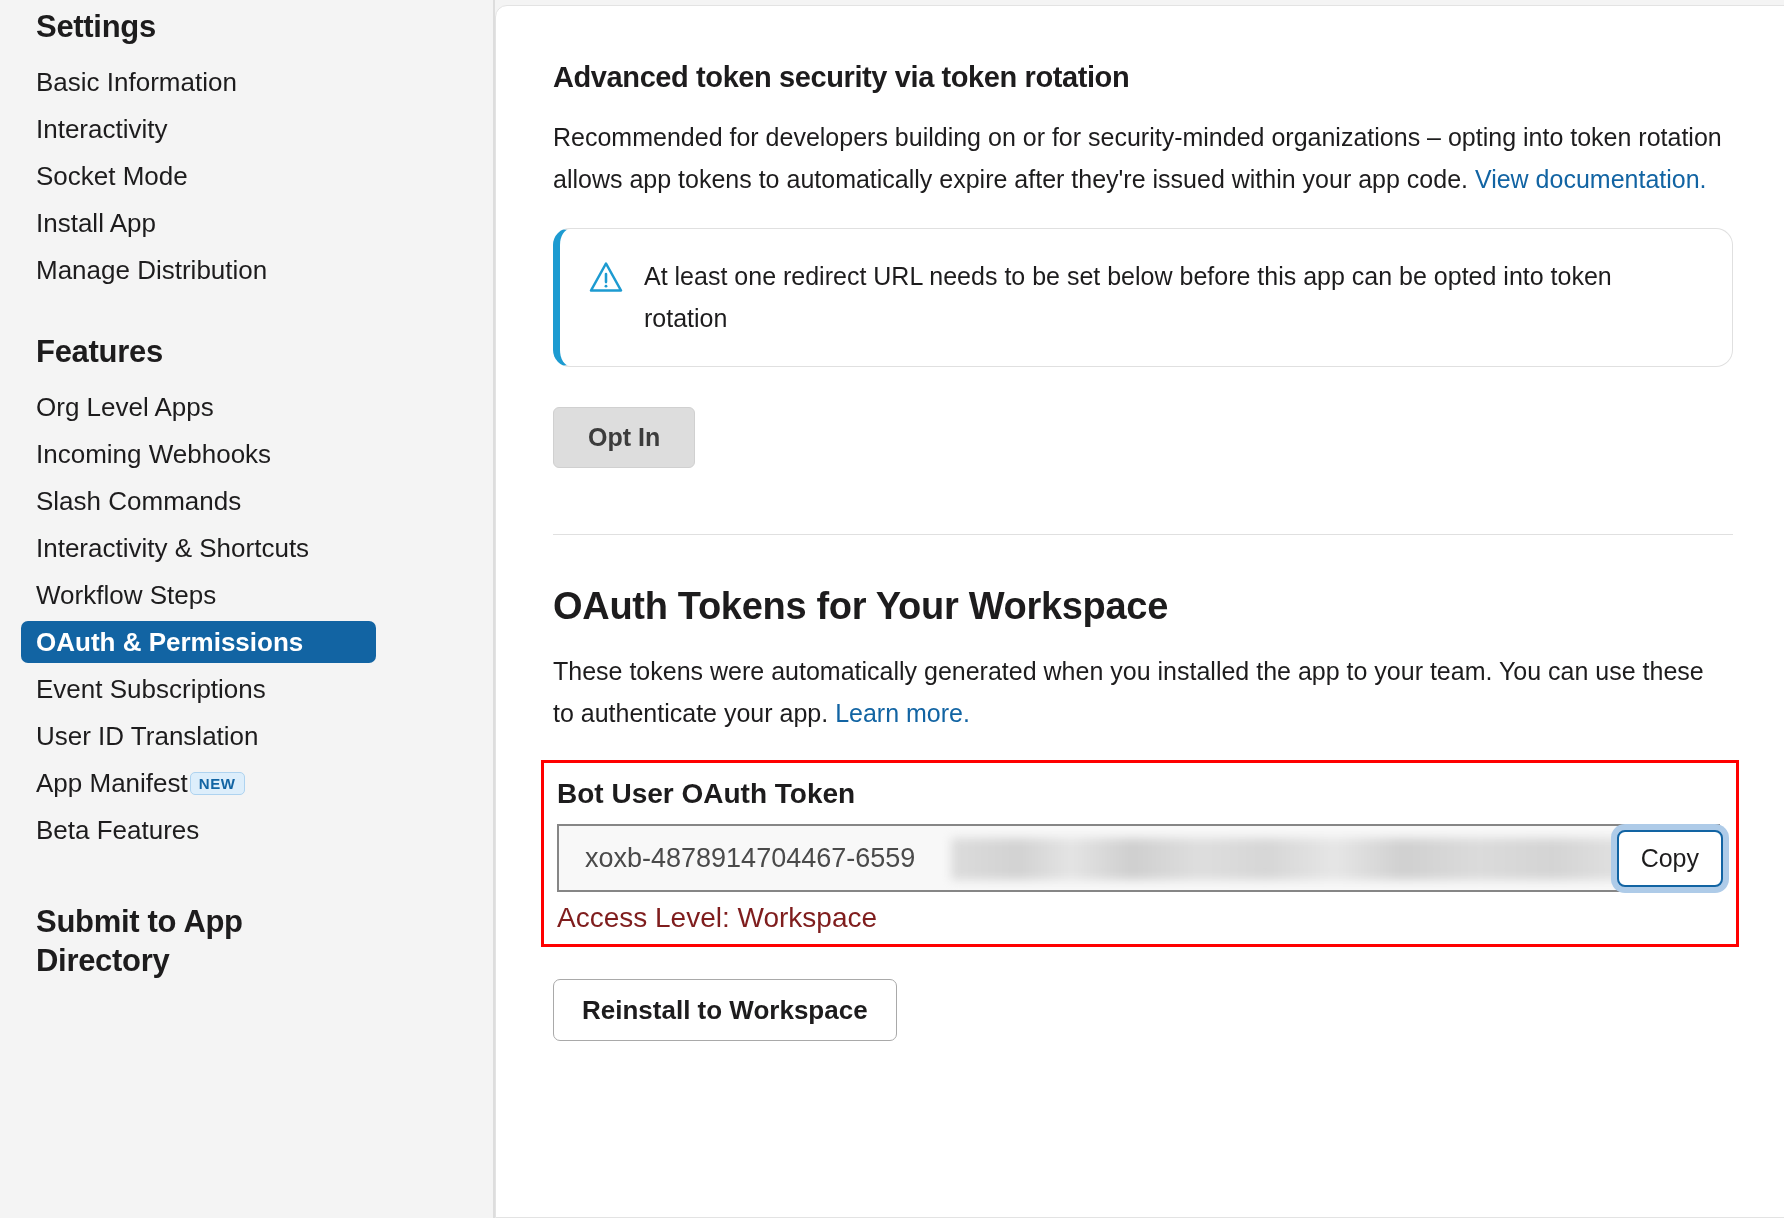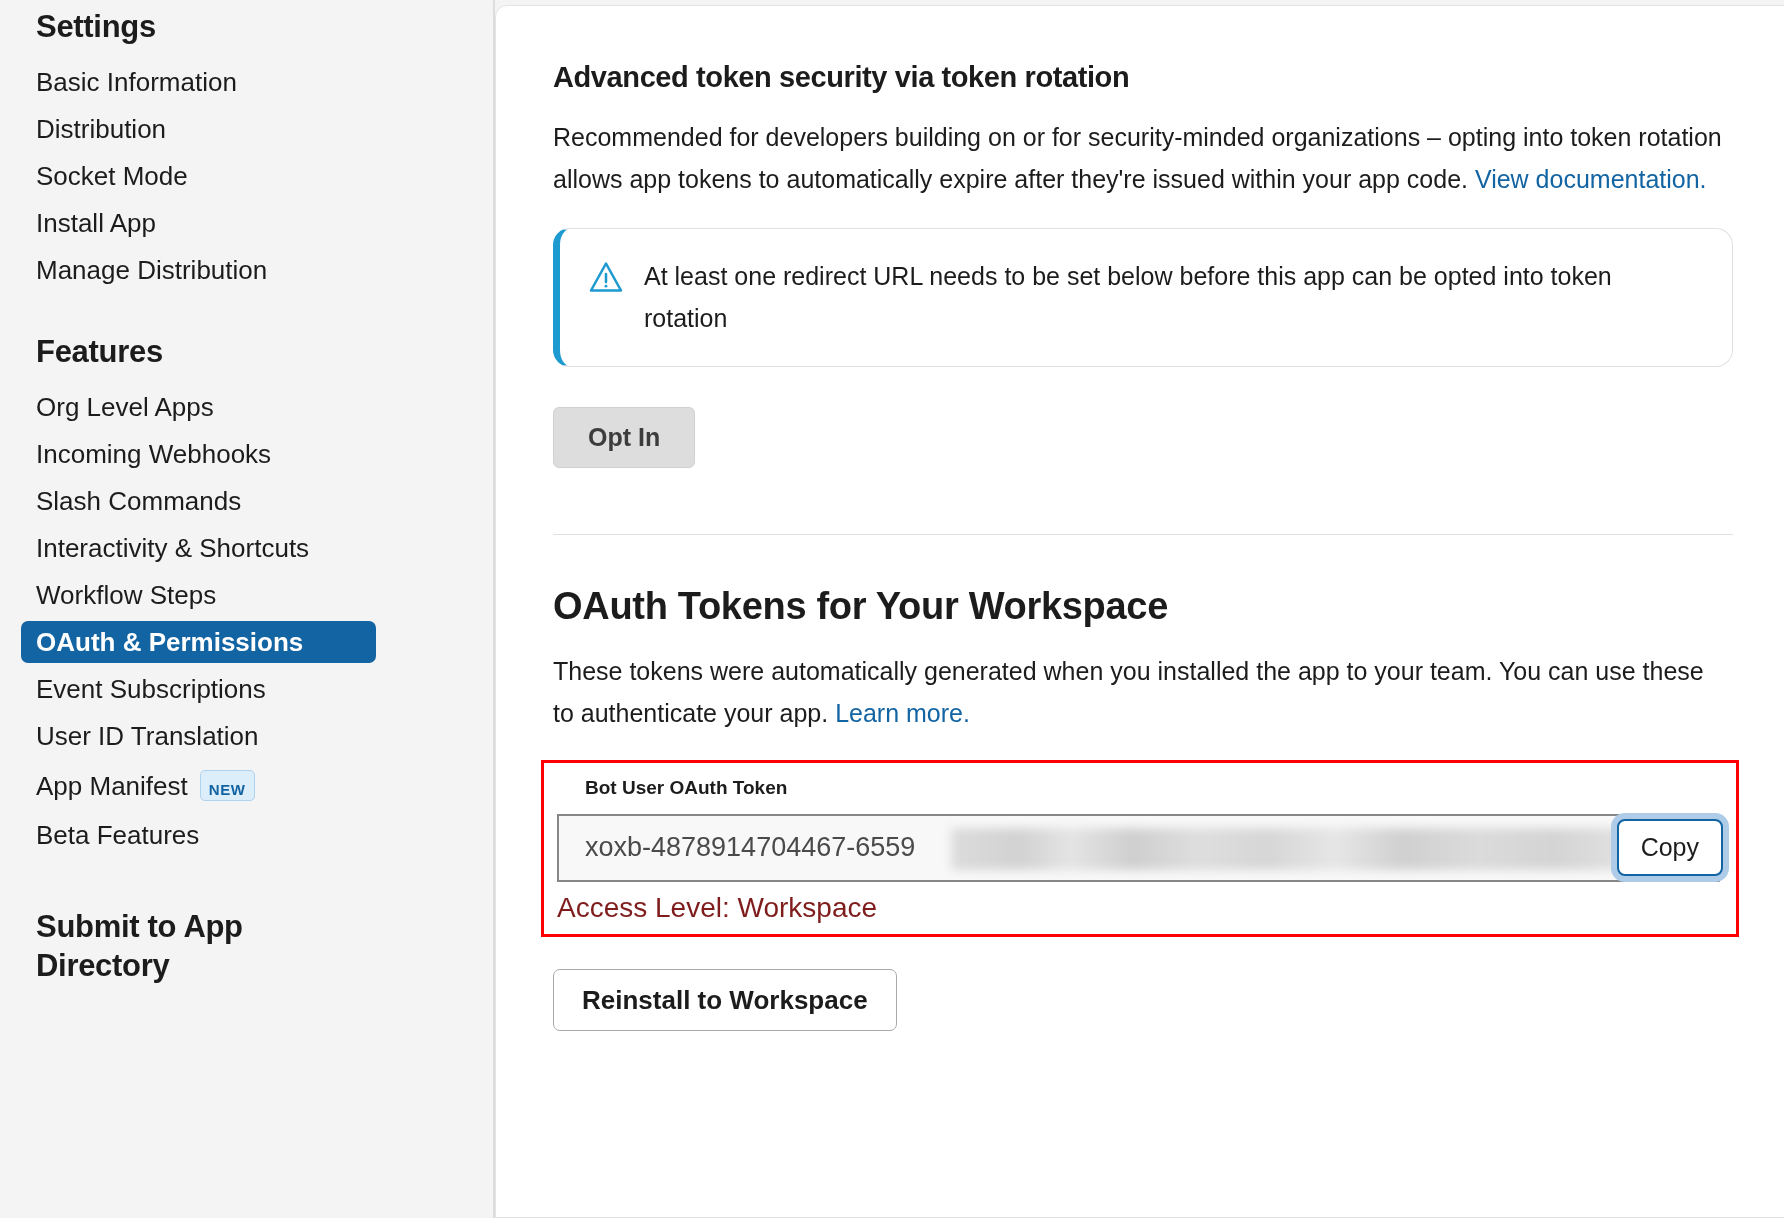--- a/index.html
+++ b/index.html
@@ -57,28 +57,28 @@
     background: #1264a3;
     color: #ffffff;
     font-weight: 700;
     border-radius: 7px;
     padding-left: 15px;
     margin-left: -15px;
     width: 355px;
   }
   .badge-new {
     display: inline-block;
-    margin-left: 12px;
+    margin-left: 2px;
     background: #ddeefb;
     border: 1px solid #aed3f0;
     color: #1264a3;
     font-size: 15px;
     font-weight: 700;
     letter-spacing: 0.6px;
-    padding: 11px 8px 3px 8px;
+    padding: 3px 8px 3px 8px;
     border-radius: 5px;
     line-height: 1;
   }
 
   
   .main-wrap {
     flex: 1 1 auto;
     padding: 5px 0 0 0;
     height: 1218px;
   }
@@ -172,25 +172,24 @@
   
   .redbox {
     margin-top: 26px;
     margin-left: -12px;
     border: 3px solid #ff0000;
     width: 1198px;
     padding: 14px 13px 10px 13px;
     position: relative;
   }
   .token-label {
-    font-size: 19px;
+    font-size: 28px;
     font-weight: 700;
     color: #1d1c1d;
     line-height: 1.2;
-    margin-left: 28px;
   }
   .token-row {
     margin-top: 14px;
     display: flex;
     align-items: center;
     position: relative;
   }
   .token-input {
     flex: 1 1 auto;
     height: 68px;
@@ -258,21 +257,21 @@
 <div class="page">
 
   <nav class="sidebar">
 
     <div class="side-head first">Settings</div>
     <div class="side-list">
       <div class="side-item">
         <span>Basic Information</span>
       </div>
       <div class="side-item">
-        <span>Distribution</span>
+        <span>Interactivity</span>
       </div>
       <div class="side-item">
         <span>Socket Mode</span>
       </div>
       <div class="side-item">
         <span>Install App</span>
       </div>
       <div class="side-item">
         <span>Manage Distribution</span>
       </div>

